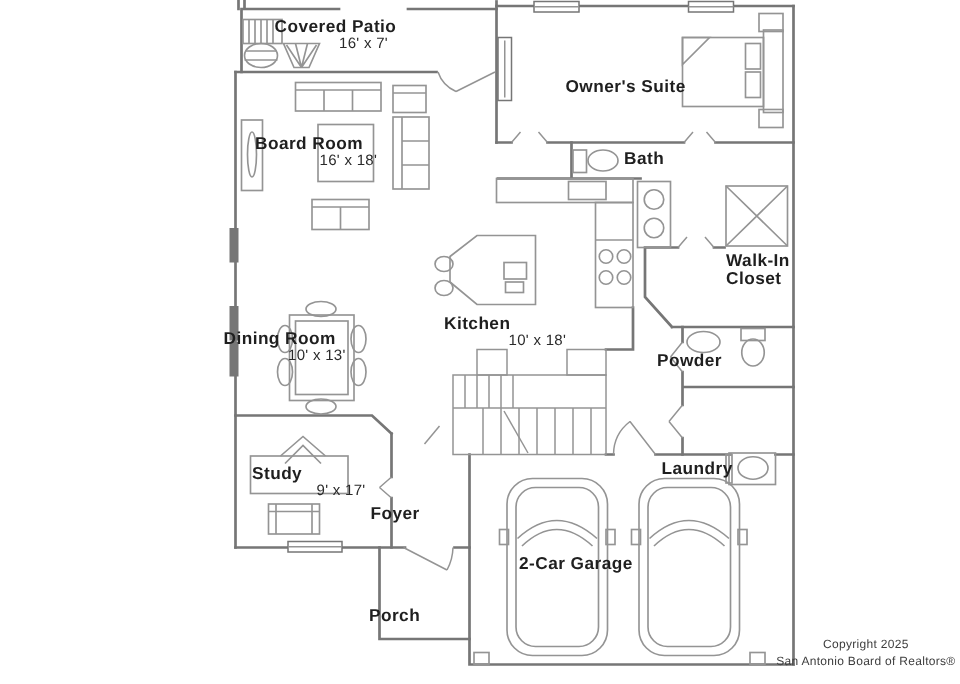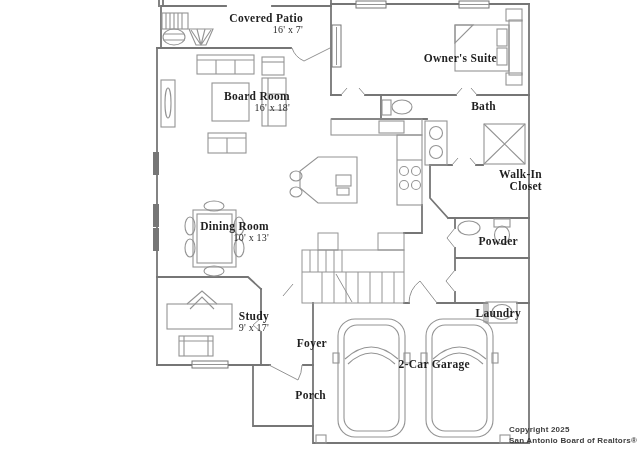--- a/index.html
+++ b/index.html
@@ -8,26 +8,26 @@
     font-family:"Liberation Sans", sans-serif;overflow:hidden;
     filter:blur(0.25px);
   }
   svg{position:absolute;left:0;top:0;}
   .walls{stroke:var(--wall,#767676);stroke-width:1.8;fill:none;stroke-linecap:square;}
   .win{stroke:var(--wall,#767676);stroke-width:1;fill:#fff;}
   .bar{fill:var(--wall,#6e6e6e);stroke:none;}
   .fix{stroke:var(--furniture,#949494);stroke-width:1.1;fill:none;}
   .door{stroke:var(--furniture,#8f8f8f);stroke-width:1;fill:none;}
   .stairs{stroke:var(--furniture,#8f8f8f);stroke-width:1;fill:none;}
-  .label{position:absolute;text-align:right;color:var(--label,#1f1f1f);font-family:Liberation Serif, serif;}
+  .label{position:absolute;text-align:left;color:var(--label,#1f1f1f);}
   .rn{font-size:11.5px;font-weight:700;line-height:12px;letter-spacing:0.3px;}
-  .rd{font-size:10px;font-weight:400;line-height:11px;letter-spacing:0.2px;color:#2a2a2a;}
+  .rd{font-size:10px;font-weight:400;line-height:11px;letter-spacing:0.2px;color:#2a2a2a;padding-left:43px;}
   .copyright{
-    position:absolute;right:3px;top:424px;text-align:left;
-    font-size:8px;font-weight:700;line-height:11px;color:var(--copyright,#3d3d3d);
+    position:absolute;right:3px;top:424px;text-align:center;
+    font-size:8px;font-weight:400;line-height:11px;color:var(--copyright,#3d3d3d);
     letter-spacing:0.2px;
   }
 </style>
 </head>
 <body>
 
 <div class="stage">
 
   <svg width="640" height="456" viewBox="0 0 640 456">
 
@@ -223,52 +223,56 @@
   <div class="label" style="left:416px;top:100px;width:80px;">
     <div class="rn">Bath</div>
     <div class="rd"></div>
   </div>
 
   <div class="label" style="left:441px;top:168px;width:58px;margin-left:43px;">
     <div class="rn">Walk-In Closet</div>
     <div class="rd"></div>
   </div>
 
+  <div class="label" style="left:296px;top:210px;width:120px;">
+    <div class="rn">Kitchen</div>
+    <div class="rd">10' x 18'</div>
+  </div>
 
   <div class="label" style="left:149px;top:220px;width:120px;">
     <div class="rn">Dining Room</div>
     <div class="rd">10' x 13'</div>
   </div>
 
   <div class="label" style="left:438px;top:235px;width:80px;">
     <div class="rn">Powder</div>
     <div class="rd"></div>
   </div>
 
   <div class="label" style="left:441px;top:277px;width:80px;margin-top:30px;">
     <div class="rn">Laundry</div>
     <div class="rd"></div>
   </div>
 
-  <div class="label" style="left:149px;top:310px;width:120px;">
+  <div class="label" style="left:168px;top:310px;width:120px;">
     <div class="rn">Study</div>
     <div class="rd">9' x 17'</div>
   </div>
 
   <div class="label" style="left:247px;top:337px;width:80px;">
     <div class="rn">Foyer</div>
     <div class="rd"></div>
   </div>
 
-  <div class="label" style="left:246px;top:389px;width:80px;">
+  <div class="label" style="left:246px;top:405px;width:80px;">
     <div class="rn">Porch</div>
     <div class="rd"></div>
   </div>
 
-  <div class="label" style="left:346px;top:358px;width:124px;">
+  <div class="label" style="left:346px;top:370px;width:124px;">
     <div class="rn">2-Car Garage</div>
   </div>
 
   <div class="copyright">
     <div>Copyright 2025</div>
     <div>San Antonio Board of Realtors®</div>
   </div>
 
 </div>
 

